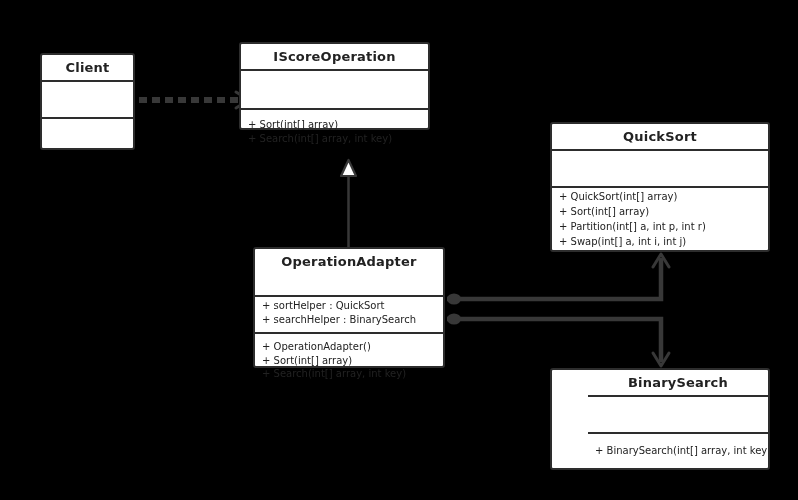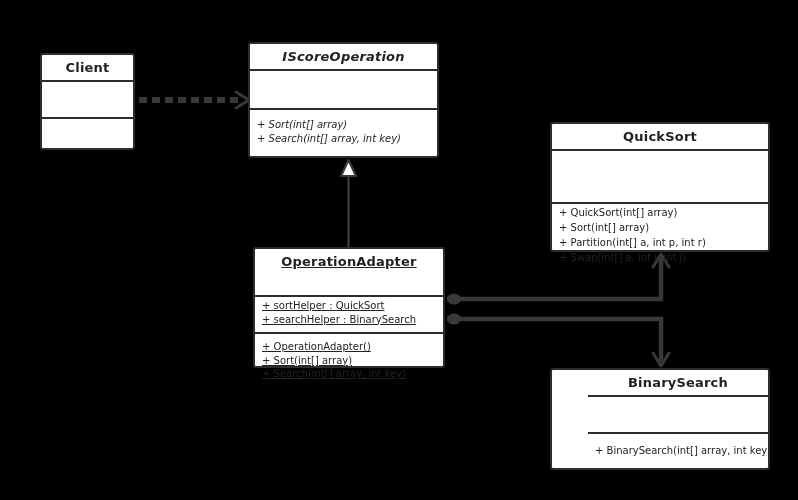--- a/index.html
+++ b/index.html
@@ -77,41 +77,41 @@
       <path d="M653,353 L661,366 L669,353" stroke-width="3" stroke-linecap="round" stroke-linejoin="round"></path>
     </g>
   </svg>
 
   <div class="uml-class" style="left:40px; top:53px; width:95px; height:97px;">
     <div class="c-title" style="height:25px;border-radius:10px;">Client</div>
     <div class="c-sec" style="height:37px;"></div>
     <div class="c-sec" style="height:30px;"></div>
   </div>
 
-  <div class="uml-class" style="left:248px; top:42px; width:191px; height:116px;font-style:italic;">
+  <div class="uml-class" style="left:239px; top:42px; width:191px; height:88px;">
     <div class="c-title" style="height:25px;">IScoreOperation</div>
     <div class="c-sec" style="height:39px;"></div>
     <div class="c-sec" style="height:47px; padding-top:8px;">
       <div class="c-line" style="line-height:14px;">+ Sort(int[] array)</div>
       <div class="c-line" style="line-height:14px;">+ Search(int[] array, int key)</div>
     </div>
   </div>
 
   <div class="uml-class" style="left:550px; top:122px; width:220px; height:130px;">
     <div class="c-title" style="height:25px;">QuickSort</div>
     <div class="c-sec" style="height:37px;"></div>
-    <div class="c-sec" style="height:63px; padding-top:1px;margin-top:16px;">
+    <div class="c-sec" style="height:63px; padding-top:1px;">
       <div class="c-line" style="line-height:15px;">+ QuickSort(int[] array)</div>
       <div class="c-line" style="line-height:15px;">+ Sort(int[] array)</div>
       <div class="c-line" style="line-height:15px;">+ Partition(int[] a, int p, int r)</div>
       <div class="c-line" style="line-height:15px;">+ Swap(int[] a, int i, int j)</div>
     </div>
   </div>
 
-  <div class="uml-class" style="left:253px; top:247px; width:192px; height:121px;text-decoration:underline;">
+  <div class="uml-class" style="left:253px; top:247px; width:192px; height:121px;">
     <div class="c-title" style="height:25px;">OperationAdapter</div>
     <div class="c-sec" style="height:37px; padding-top:2px;margin-top:21px;">
       <div class="c-line" style="line-height:13.5px;">+ sortHelper : QuickSort</div>
       <div class="c-line" style="line-height:13.5px;">+ searchHelper : BinarySearch</div>
     </div>
     <div class="c-sec" style="height:54px; padding-top:6px;">
       <div class="c-line" style="line-height:13.7px;">+ OperationAdapter()</div>
       <div class="c-line" style="line-height:13.7px;">+ Sort(int[] array)</div>
       <div class="c-line" style="line-height:13.7px;">+ Search(int[] array, int key)</div>
     </div>

